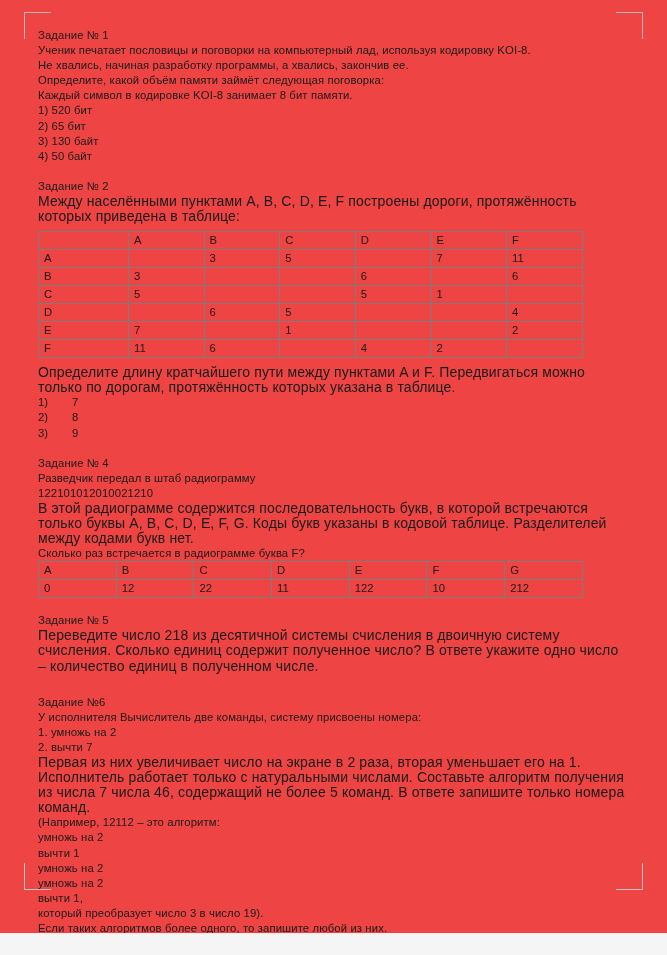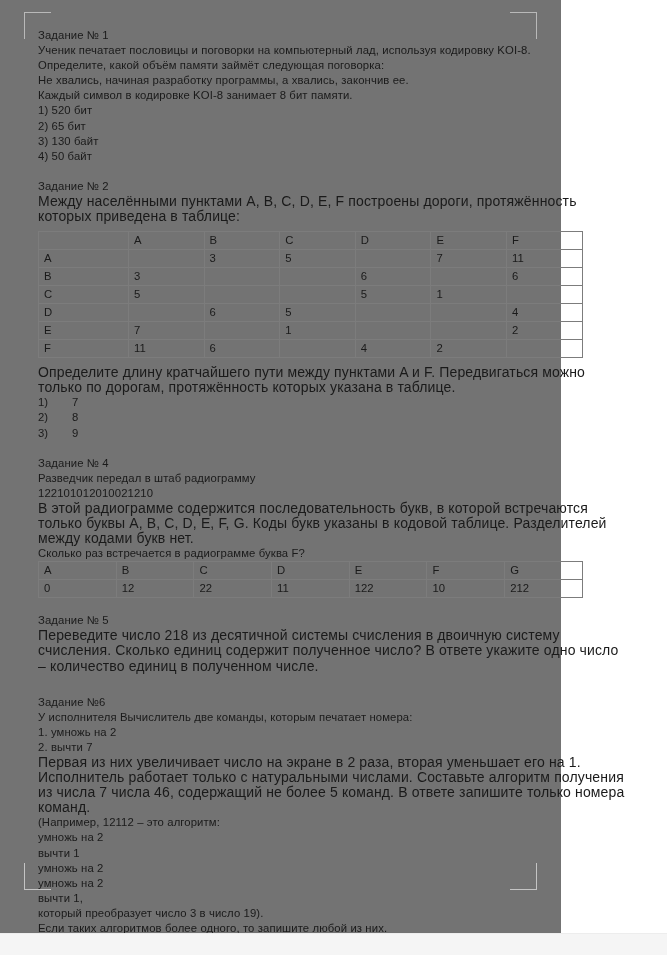--- a/index.html
+++ b/index.html
@@ -15,23 +15,23 @@
     overflow: hidden;
     font-family: "Liberation Sans", sans-serif;
     color: #1a1a1a;
     -webkit-font-smoothing: antialiased;
   }
 
   
   .page {
     position: absolute;
     left: 0; top: 0;
-    width: 561px;
+    width: 667px;
     height: 933px;
-    background: #737373;
+    background: #ef4444;
   }
 
   
   .crop {
     position: absolute;
     width: 26px;
     height: 26px;
     pointer-events: none;
   }
   .crop-tl { left: 24px;  top: 12px;  border-left: 1px solid #b9b9b9; border-top: 1px solid #b9b9b9; }
@@ -108,22 +108,22 @@
   <div class="crop crop-tl"></div>
   <div class="crop crop-tr"></div>
   <div class="crop crop-bl"></div>
   <div class="crop crop-br"></div>
 
   <div class="content">
 
     <div>
       <div class="line">Задание № 1</div>
       <div class="line">Ученик печатает пословицы и поговорки на компьютерный лад, используя кодировку KOI-8.</div>
+      <div class="line">Не хвались, начиная разработку программы, а хвались, закончив ее.</div>
       <div class="line">Определите, какой объём памяти займёт следующая поговорка:</div>
-      <div class="line">Не хвались, начиная разработку программы, а хвались, закончив ее.</div>
       <div class="line">Каждый символ в кодировке KOI-8 занимает 8 бит памяти.</div>
       <div class="line"><span>1)</span> <span>520 бит</span></div>
       <div class="line"><span>2)</span> <span>65 бит</span></div>
       <div class="line"><span>3)</span> <span>130 байт</span></div>
       <div class="line"><span>4)</span> <span>50 байт</span></div>
     </div>
 
     <div class="spacer"></div>
 
     <div>
@@ -264,21 +264,21 @@
 
     <div>
       <div class="line">Задание № 5</div>
       <div class="para">Переведите число 218 из десятичной системы счисления в двоичную систему счисления. Сколько единиц содержит полученное число? В ответе укажите одно число – количество единиц в полученном числе.</div>
     </div>
 
     <div class="spacer-lg"></div>
 
     <div>
       <div class="line">Задание №6</div>
-      <div class="line">У исполнителя Вычислитель две команды, которым печатает номера:</div>
+      <div class="line">У исполнителя Вычислитель две команды, систему присвоены номера:</div>
       <div class="line">1. умножь на 2</div>
       <div class="line">2. вычти 7</div>
       <div class="para">Первая из них увеличивает число на экране в 2 раза, вторая уменьшает его на 1. Исполнитель работает только с натуральными числами. Составьте алгоритм получения из числа 7 числа 46, содержащий не более 5 команд. В ответе запишите только номера команд.</div>
       <div class="line">(Например, 12112 – это алгоритм:</div>
       <div class="line">умножь на 2</div>
       <div class="line">вычти 1</div>
       <div class="line">умножь на 2</div>
       <div class="line">умножь на 2</div>
       <div class="line">вычти 1,</div>
       <div class="line">который преобразует число 3 в число 19).</div>

